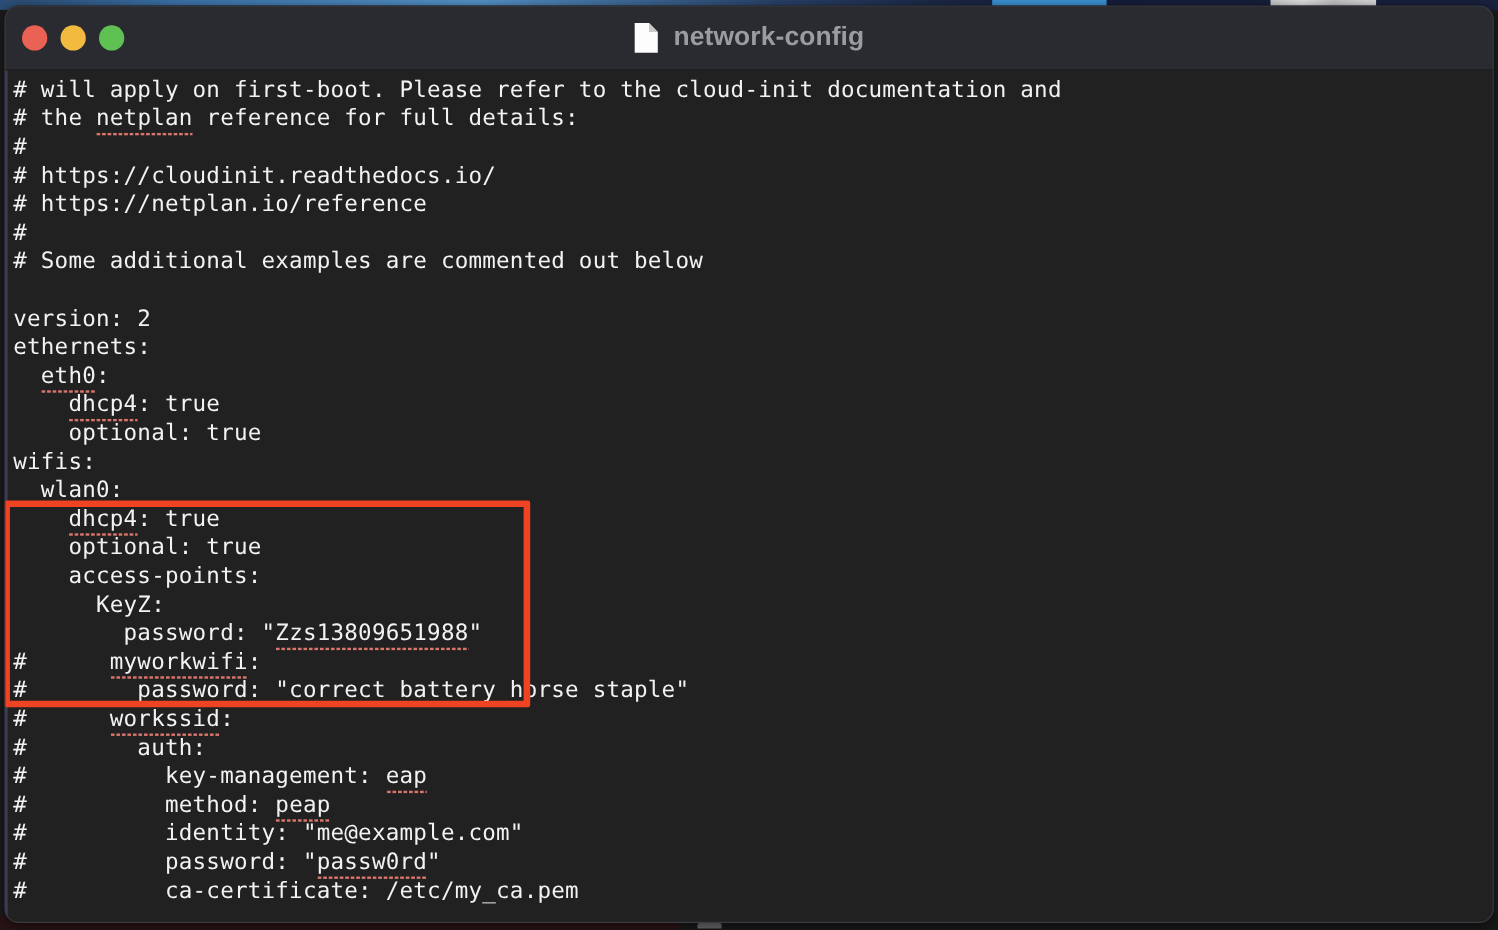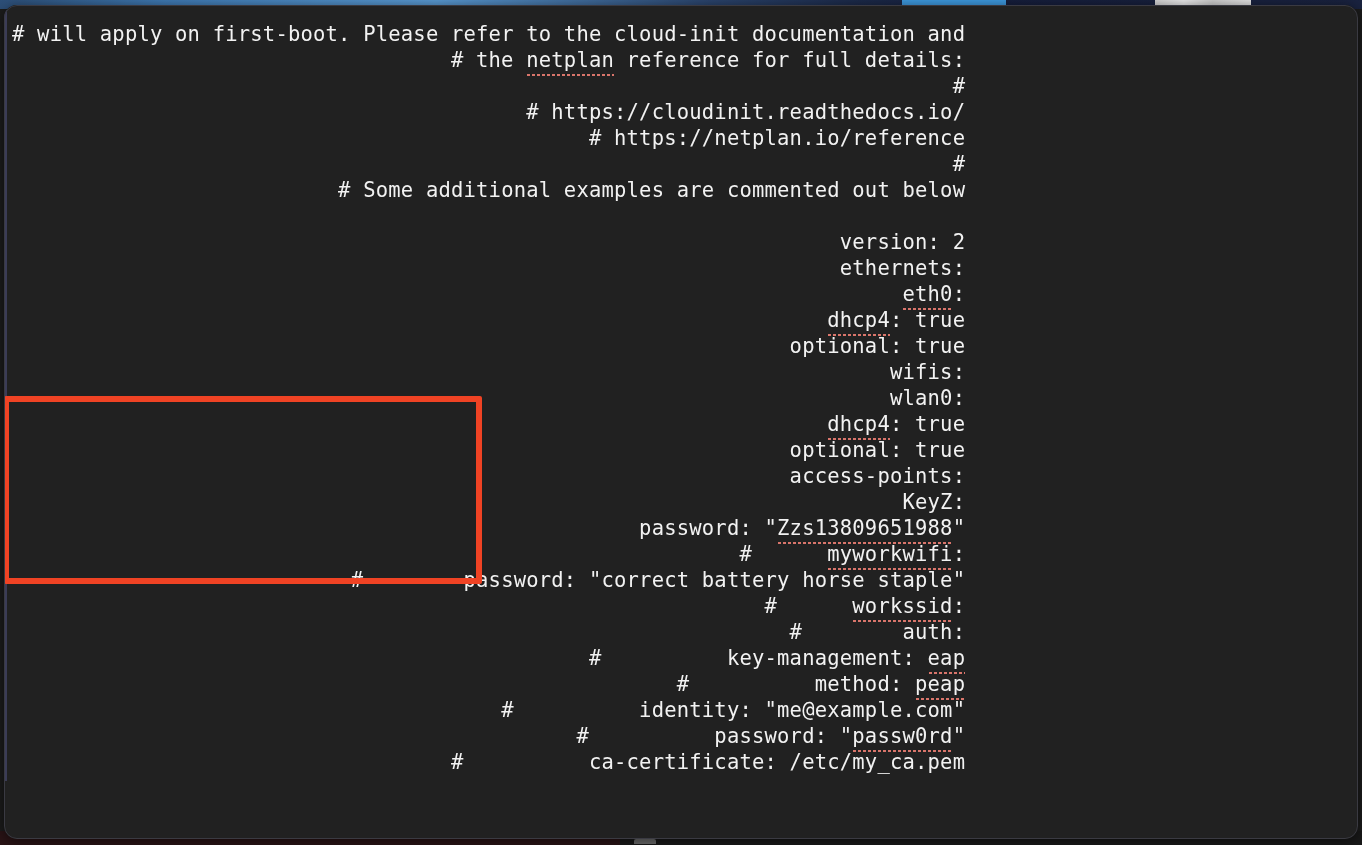--- a/index.html
+++ b/index.html
@@ -143,28 +143,27 @@
   }
   .gutter-line {
     position: absolute;
     left: 0px; top: 0;
     width: 3px; height: 100%;
     background: #3b3c57;
   }
   .code {
     position: absolute;
     left: 8px;
-    top: 16px;
+    top: 4px;
     font-family: "DejaVu Sans Mono", monospace;
     font-size: 20.5px;
     line-height: 26px;
     color: #f2f2f2;
     white-space: pre;
     letter-spacing: .2px;
-    text-align: right;
   }
   .line {
     position: relative;
     height: 26px;
     white-space: pre;
   }
   
   .sq {
     position: relative;
     display: inline-block;
@@ -203,20 +202,36 @@
   <div class="desktop-strip-top"></div>
   <div class="desktop-frag-blue"></div>
   <div class="desktop-frag-gray"></div>
   <div class="desktop-tint-bottomleft"></div>
   <div class="desktop-tint-bottomright"></div>
   <div class="desktop-mini-tab"></div>
 </div>
 
 <div class="window">
 
+  <div class="titlebar">
+    <div class="traffic-lights">
+      <span class="dot dot-close"></span>
+      <span class="dot dot-min"></span>
+      <span class="dot dot-max"></span>
+    </div>
+    <div class="title-center">
+      <span class="doc-icon">
+        <svg width="23" height="29" viewBox="0 0 23 29">
+          <path d="M1 1 H14 L22 9 V28 H1 Z" fill="#fdfdfd"></path>
+          <path d="M14 1 L22 9 H14 Z" fill="#c9c9c9"></path>
+        </svg>
+      </span>
+      <span class="window-title">network-config</span>
+    </div>
+  </div>
 
   <div class="editor-body">
     <div class="gutter-line"></div>
     <div class="code" id="code-root"><div class="line"># will apply on first-boot. Please refer to the cloud-init documentation and</div><div class="line"># the <span class="sq">netplan</span> reference for full details:</div><div class="line">#</div><div class="line"># https://cloudinit.readthedocs.io/</div><div class="line"># https://netplan.io/reference</div><div class="line">#</div><div class="line"># Some additional examples are commented out below</div><div class="line"></div><div class="line">version: 2</div><div class="line">ethernets:</div><div class="line">  <span class="sq">eth0</span>:</div><div class="line">    <span class="sq">dhcp4</span>: true</div><div class="line">    optional: true</div><div class="line">wifis:</div><div class="line">  wlan0:</div><div class="line">    <span class="sq">dhcp4</span>: true</div><div class="line">    optional: true</div><div class="line">    access-points:</div><div class="line">      KeyZ:</div><div class="line">        password: "<span class="sq">Zzs13809651988</span>"</div><div class="line">#      <span class="sq">myworkwifi</span>:</div><div class="line">#        password: "correct battery horse staple"</div><div class="line">#      <span class="sq">workssid</span>:</div><div class="line">#        auth:</div><div class="line">#          key-management: <span class="sq">eap</span></div><div class="line">#          method: <span class="sq">peap</span></div><div class="line">#          identity: "me@example.com"</div><div class="line">#          password: "<span class="sq">passw0rd</span>"</div><div class="line">#          ca-certificate: /etc/my_ca.pem</div></div>
     <div class="annotation-box"></div>
   </div>
 
   <div class="window-inner-edge"></div>
 </div>
 

